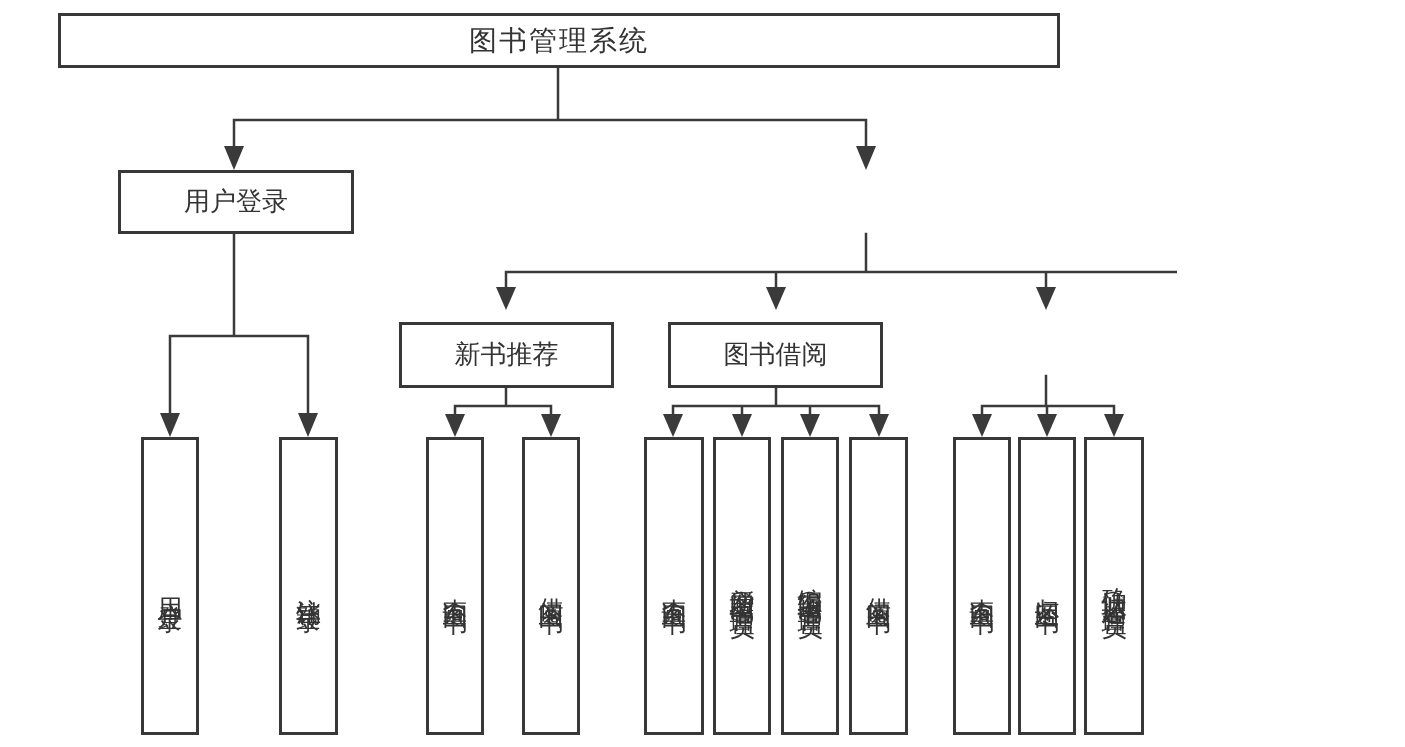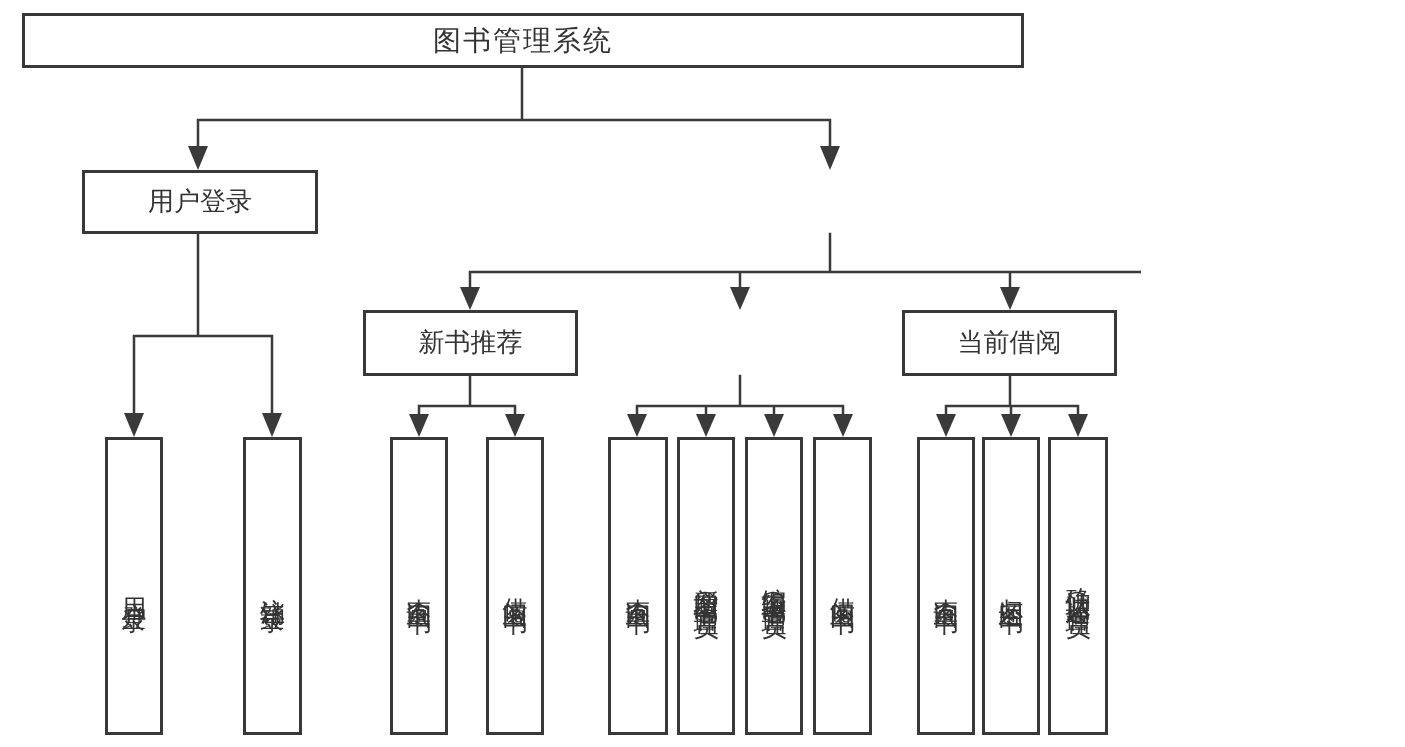--- a/index.html
+++ b/index.html
@@ -10,38 +10,39 @@
     --background:#ffffff;
   }
   html,body{margin:0;padding:0;background:var(--background);}
   .stage{
     position:relative;
     width:1141px;height:747px;
     background:var(--background);
     font-family:Liberation Serif, serif;
     color:var(--text);
     overflow:hidden;
+    margin-left:36px;
   }
   .connector{position:absolute;left:0;top:0;pointer-events:none;}
   .connector path{stroke:var(--line);stroke-width:2.5;fill:none;stroke-linecap:square;}
   .connector polygon{fill:var(--line);stroke:none;}
   .node{
     position:absolute;
     box-sizing:border-box;
     border:3px solid var(--box-border);
     background:#ffffff;
     display:flex;align-items:center;justify-content:center;
     text-align:center;
     font-size:26px;
     line-height:1.2;
     white-space:nowrap;
   }
   .node.root{font-size:28px;letter-spacing:2px;}
   .lvl2{top:170px;width:236px;height:64px;}
-  .lvl3{top:310px;width:215px;height:66px;}
+  .lvl3{top:322px;width:215px;height:66px;}
   .lvl4{
     top:437px;width:58px;height:298px;
     writing-mode:vertical-rl;
     text-orientation:mixed;
     font-size:25px;
     letter-spacing:4px;
     line-height:1;
     white-space:normal;
   }
   .watermark{
@@ -93,21 +94,21 @@
     <path d="M1280 376 L1280 406 M1224 406 L1343 406 M1224 406 L1224 415 M1343 406 L1343 415"></path>
     <polygon points="1214,414 1234,414 1224,437"></polygon>
     <polygon points="1333,414 1353,414 1343,437"></polygon>
   </svg>
 
   <div class="node root" style="left:22px;top:13px;width:1002px;height:55px;">图书管理系统</div>
 
   <div class="node lvl2" style="left:82px;">用户登录</div>
 
   <div class="node lvl3" style="left:363px;">新书推荐</div>
-  <div class="node lvl3" style="left:902px;">当前借阅</div>
+  <div class="node lvl3" style="left:632px;">图书借阅</div>
 
   <div class="node lvl4" style="left:105px;">用户登录</div>
   <div class="node lvl4" style="left:243px;width:59px;">注销登录</div>
 
   <div class="node lvl4" style="left:390px;">查询图书</div>
   <div class="node lvl4" style="left:486px;">借阅图书</div>
 
   <div class="node lvl4" style="left:608px;width:60px;">查询图书</div>
   <div class="node lvl4" style="left:677px;">新增图书（管理员）</div>
   <div class="node lvl4" style="left:745px;">编辑图书（管理员）</div>

